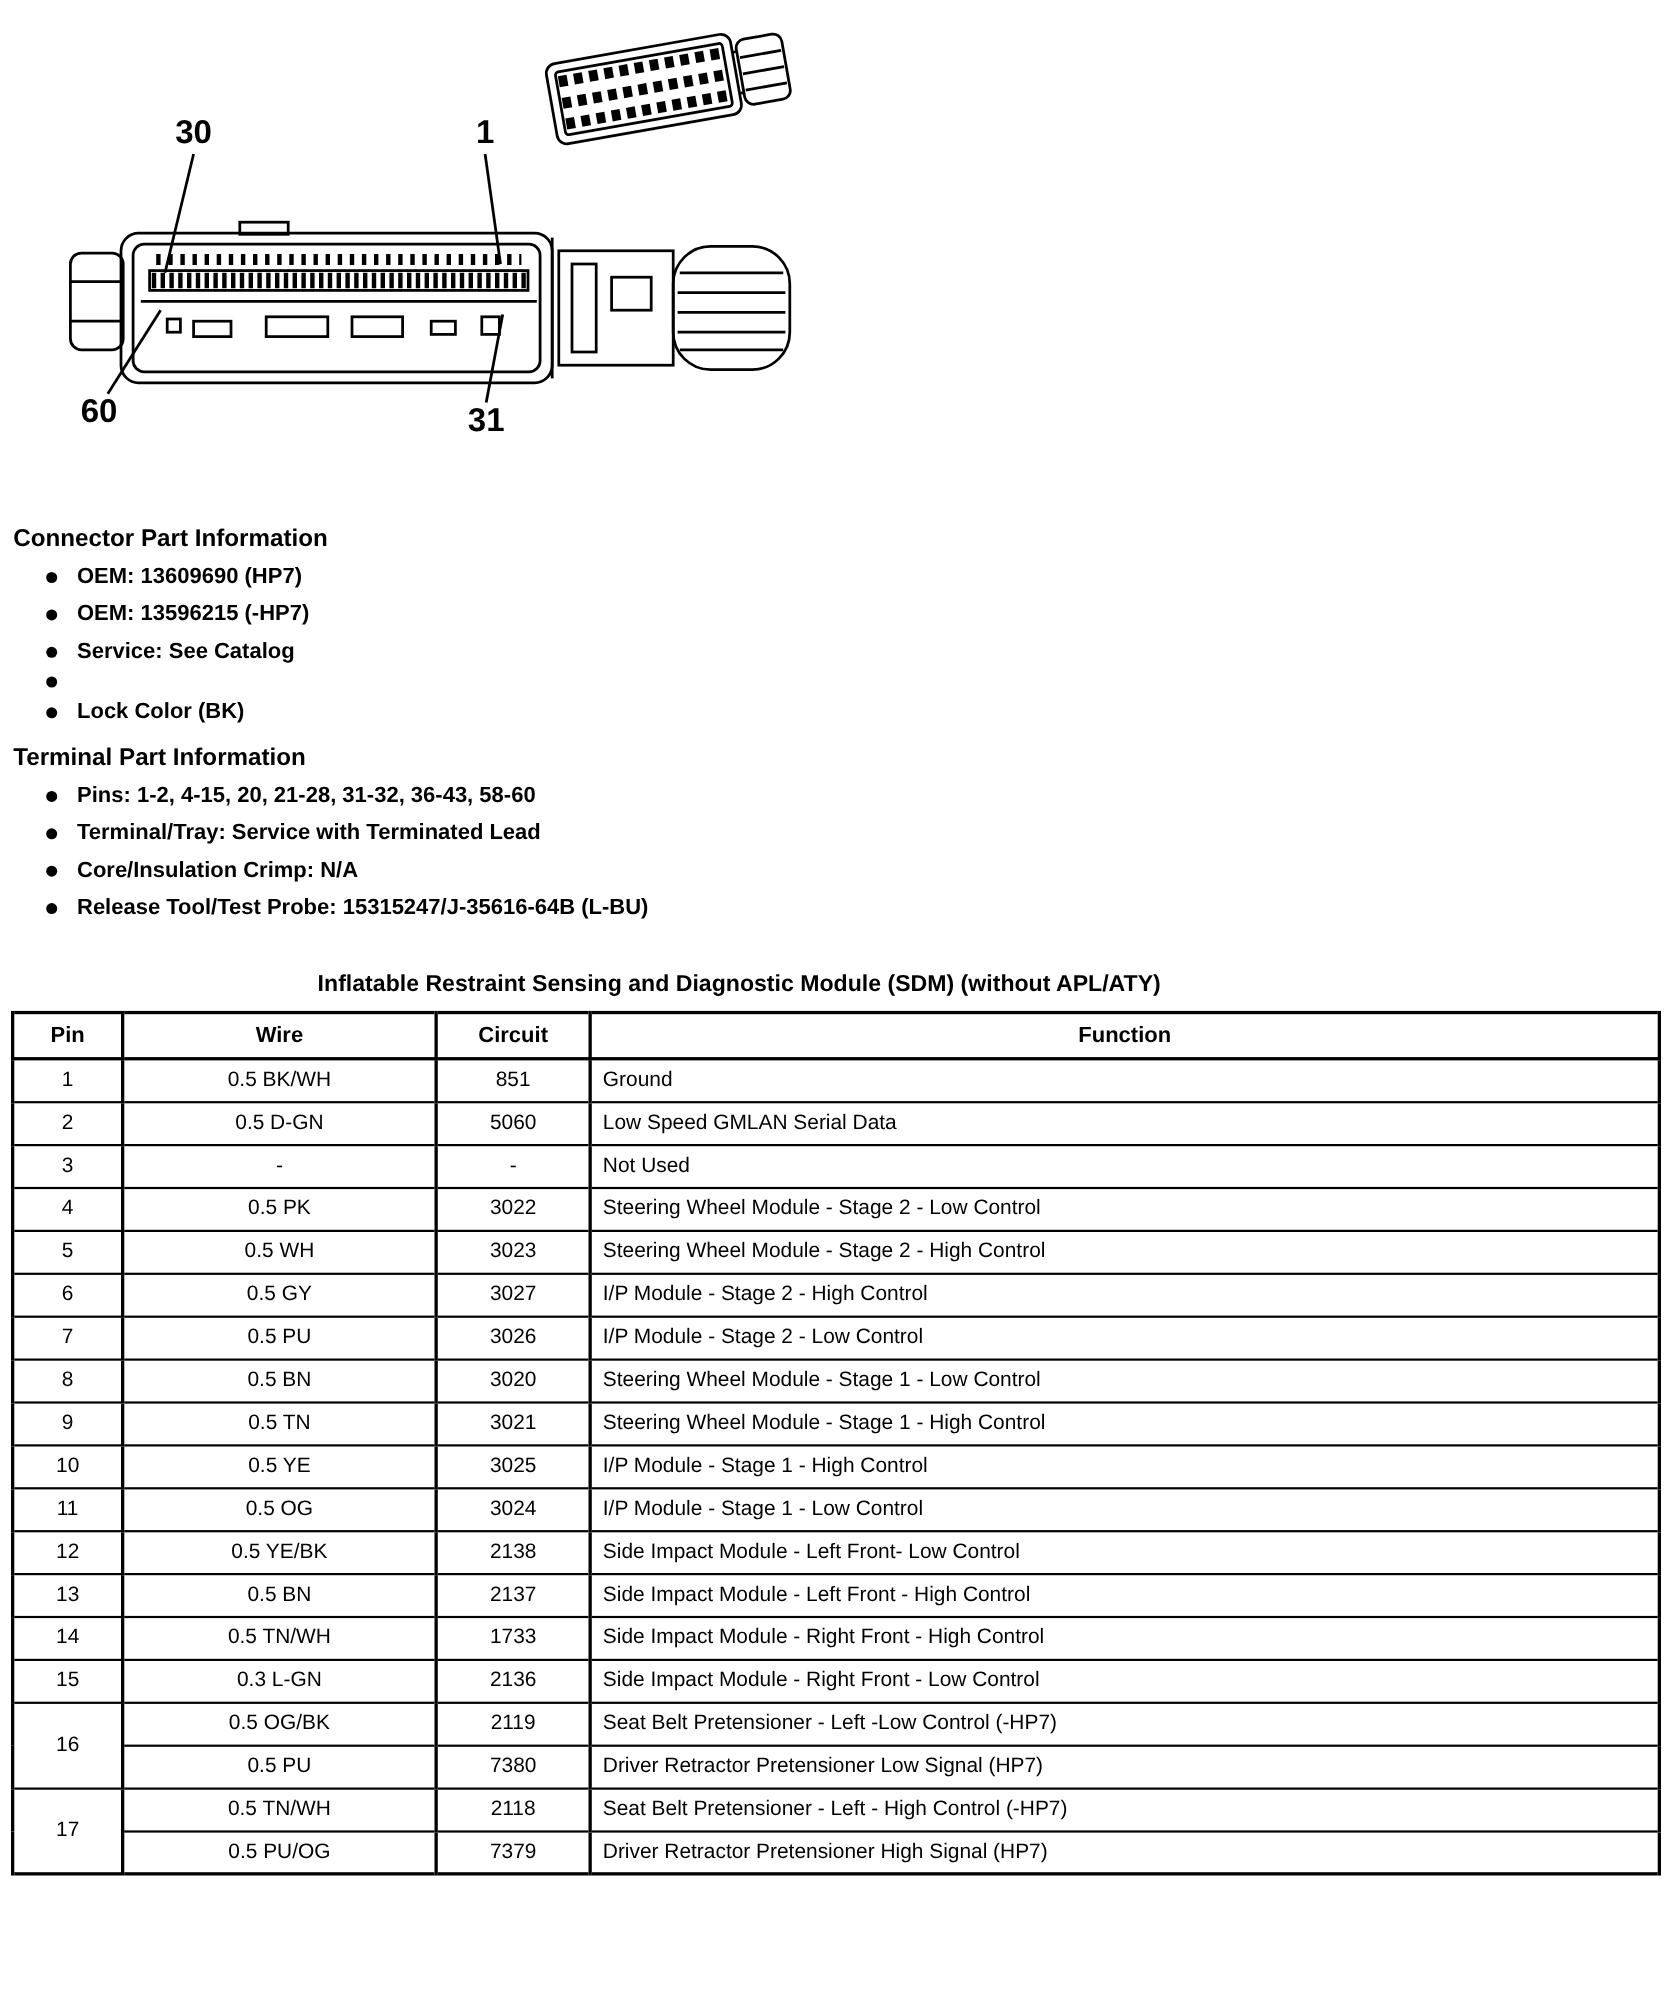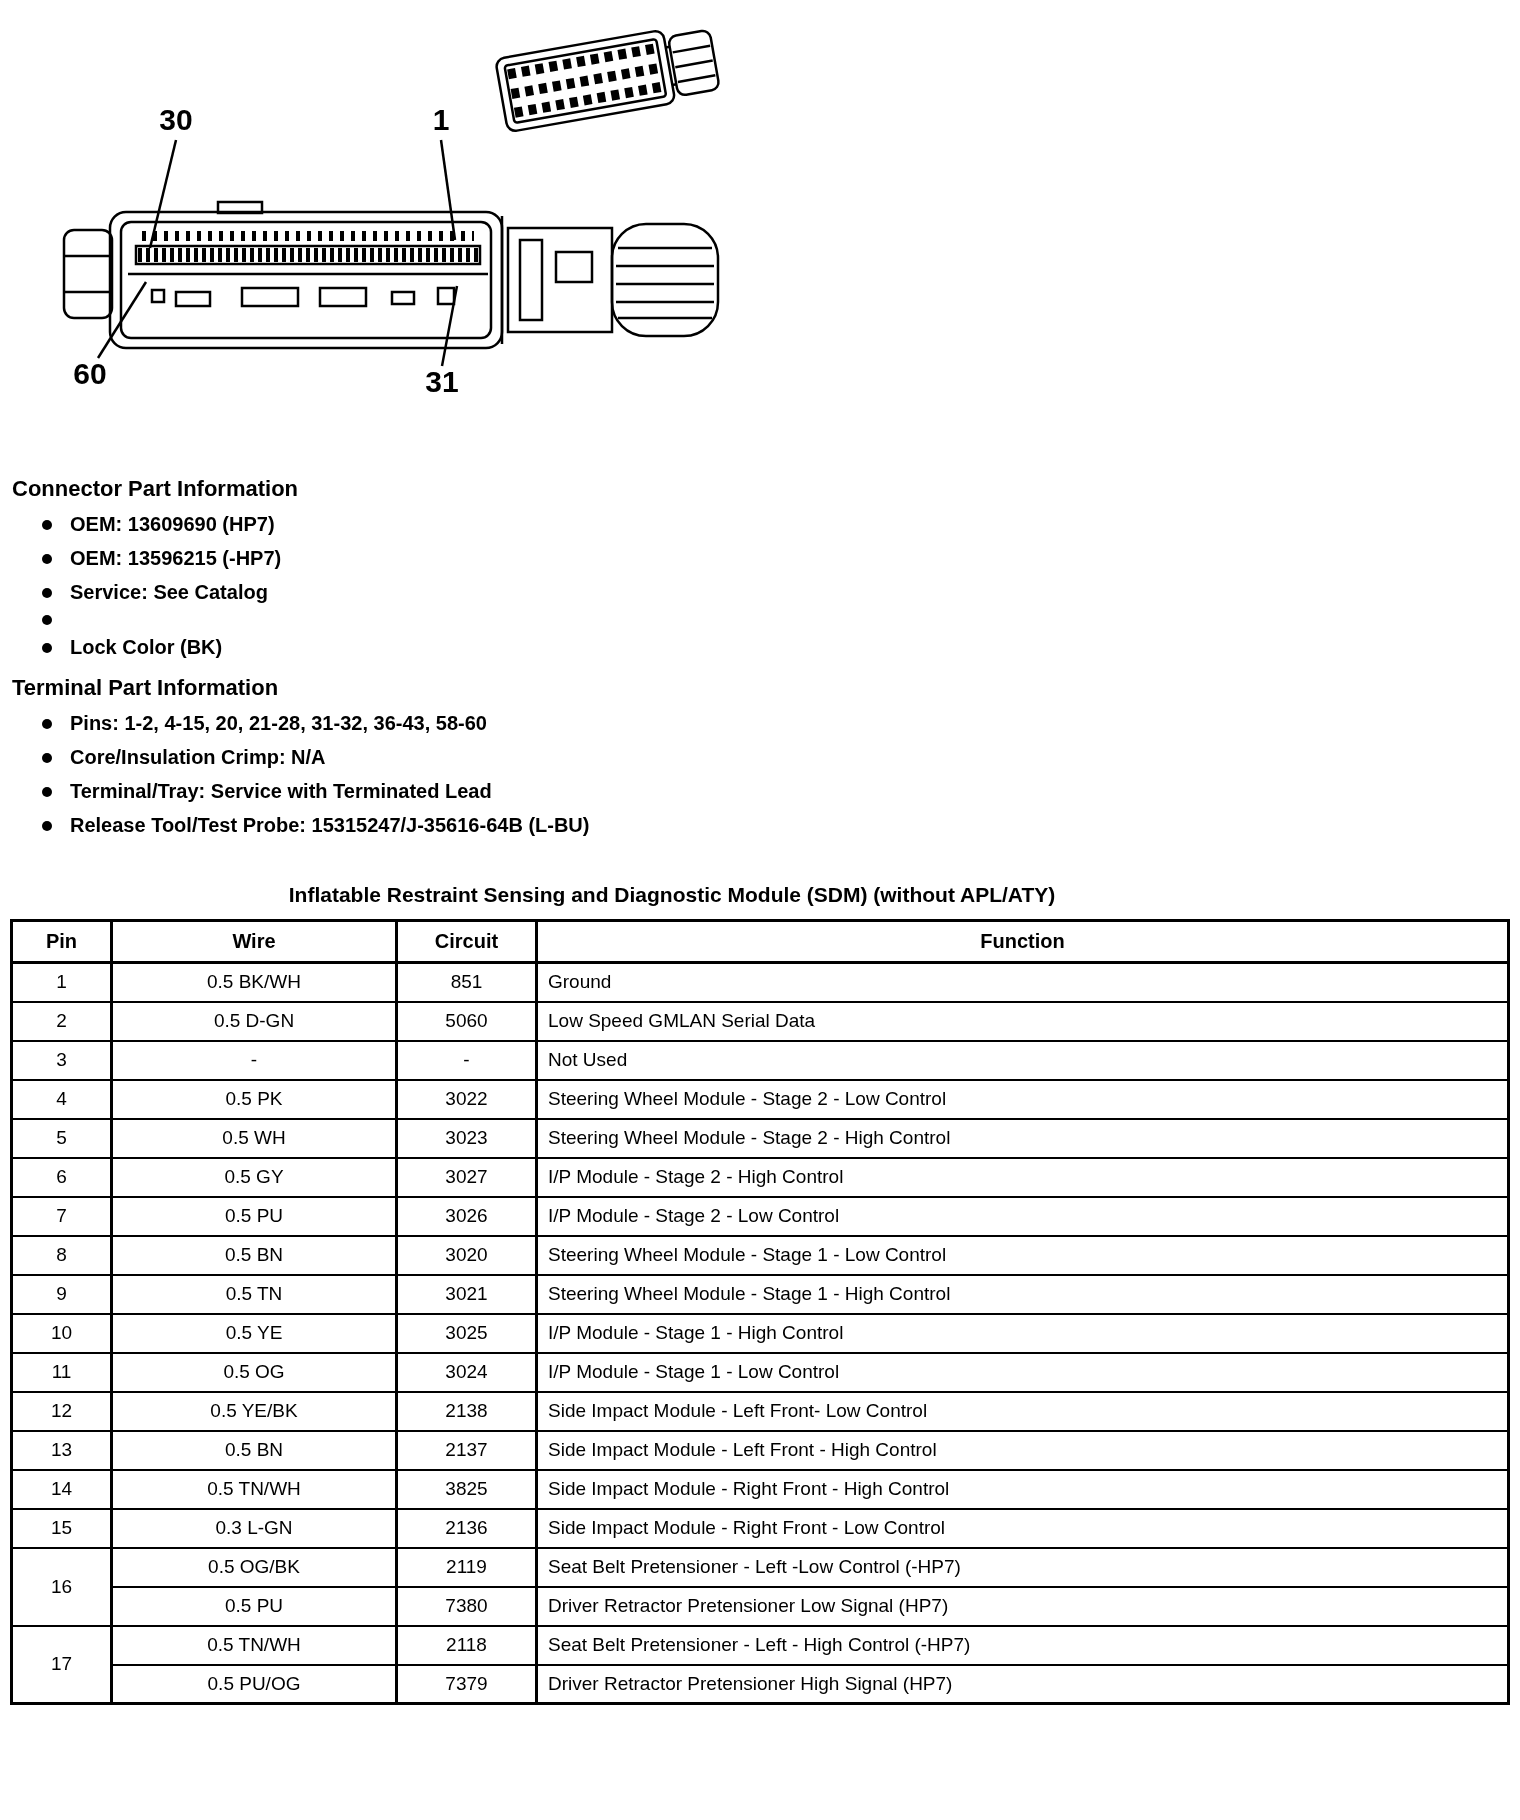--- a/index.html
+++ b/index.html
@@ -173,25 +173,25 @@
 
   <section>
     <h3 class="section-heading">Terminal Part Information</h3>
     <ul class="bullet-list">
       <li>
           <span class="bullet-dot"></span>
           <span>Pins: 1-2, 4-15, 20, 21-28, 31-32, 36-43, 58-60</span>
         </li>
       <li>
           <span class="bullet-dot"></span>
+          <span>Terminal/Tray: Service with Terminated Lead</span>
+        </li>
+      <li>
+          <span class="bullet-dot"></span>
           <span>Core/Insulation Crimp: N/A</span>
-        </li>
-      <li>
-          <span class="bullet-dot"></span>
-          <span>Terminal/Tray: Service with Terminated Lead</span>
         </li>
       <li>
           <span class="bullet-dot"></span>
           <span>Release Tool/Test Probe: 15315247/J-35616-64B (L-BU)</span>
         </li>
     </ul>
   </section>
 
   <div class="table-title">Inflatable Restraint Sensing and Diagnostic Module (SDM) (without APL/ATY)</div>
 
@@ -285,21 +285,21 @@
         </tr>
         <tr>
           <td rowspan="1" class="col-pin">13</td>
           <td class="col-wire">0.5 BN</td>
           <td class="col-circuit">2137</td>
           <td class="col-function">Side Impact Module - Left Front - High Control</td>
         </tr>
         <tr>
           <td rowspan="1" class="col-pin">14</td>
           <td class="col-wire">0.5 TN/WH</td>
-          <td class="col-circuit">3825</td>
+          <td class="col-circuit">1733</td>
           <td class="col-function">Side Impact Module - Right Front - High Control</td>
         </tr>
         <tr>
           <td rowspan="1" class="col-pin">15</td>
           <td class="col-wire">0.3 L-GN</td>
           <td class="col-circuit">2136</td>
           <td class="col-function">Side Impact Module - Right Front - Low Control</td>
         </tr>
         <tr>
           <td rowspan="2" class="col-pin">16</td>

